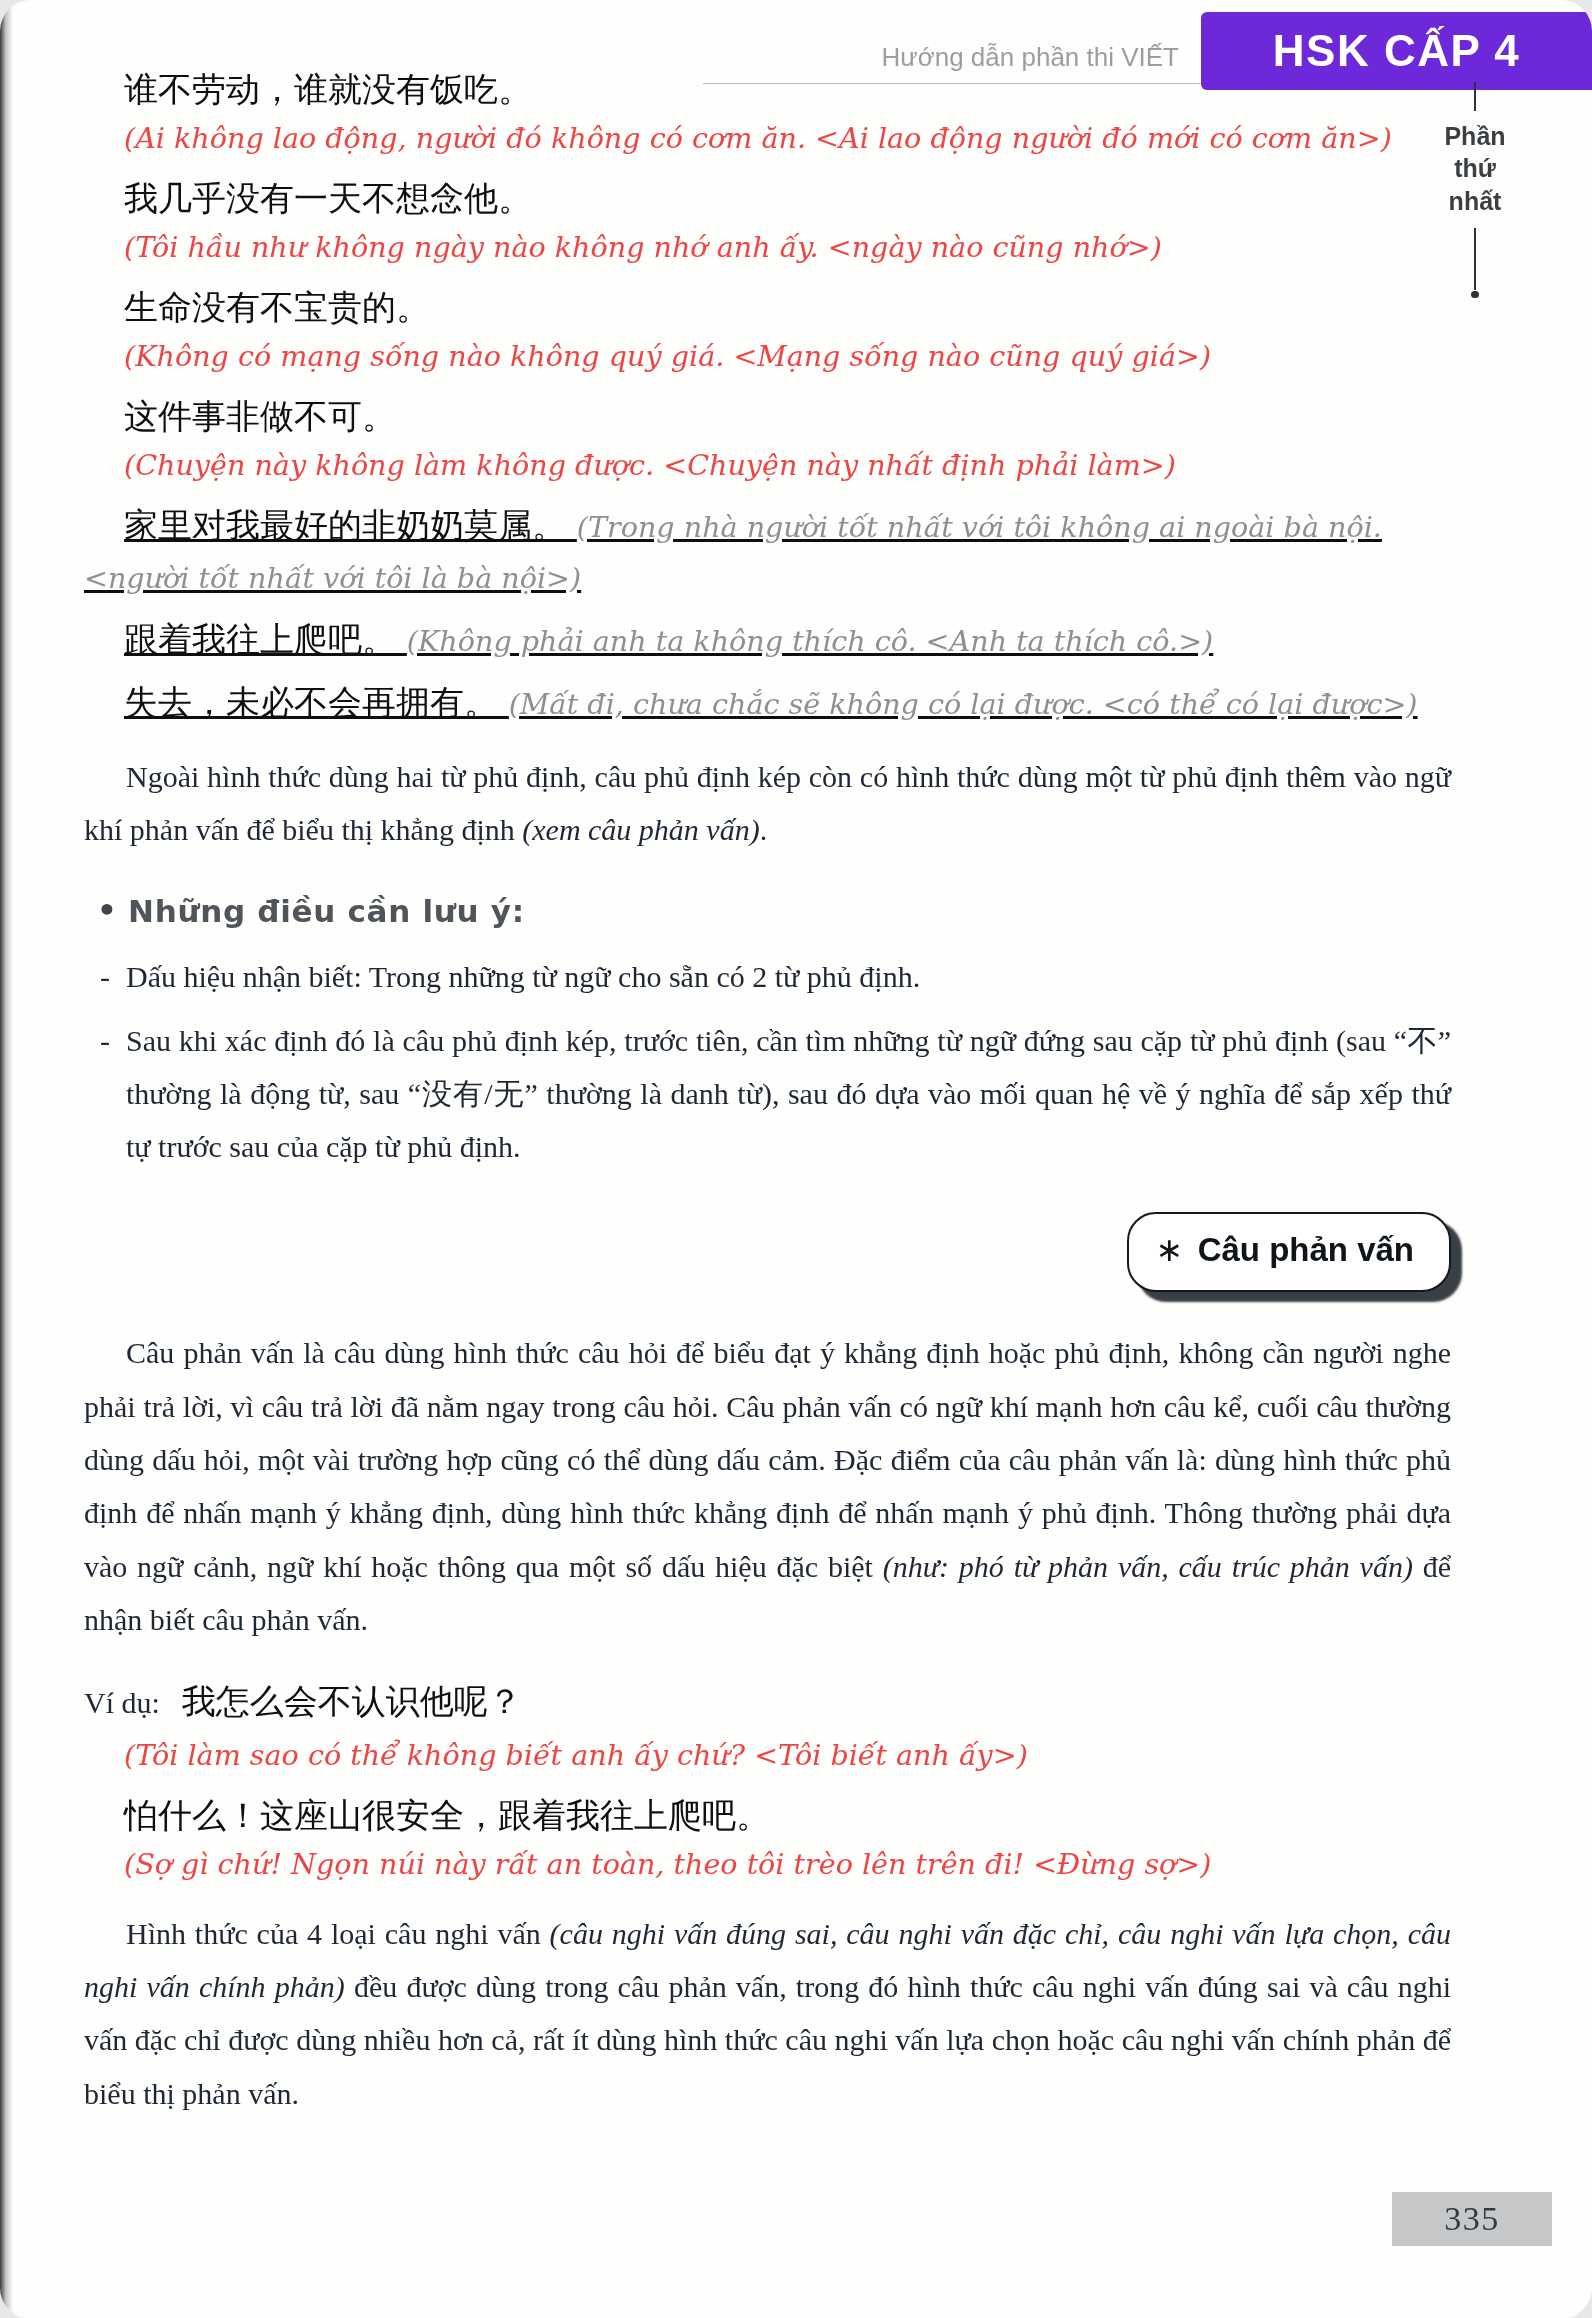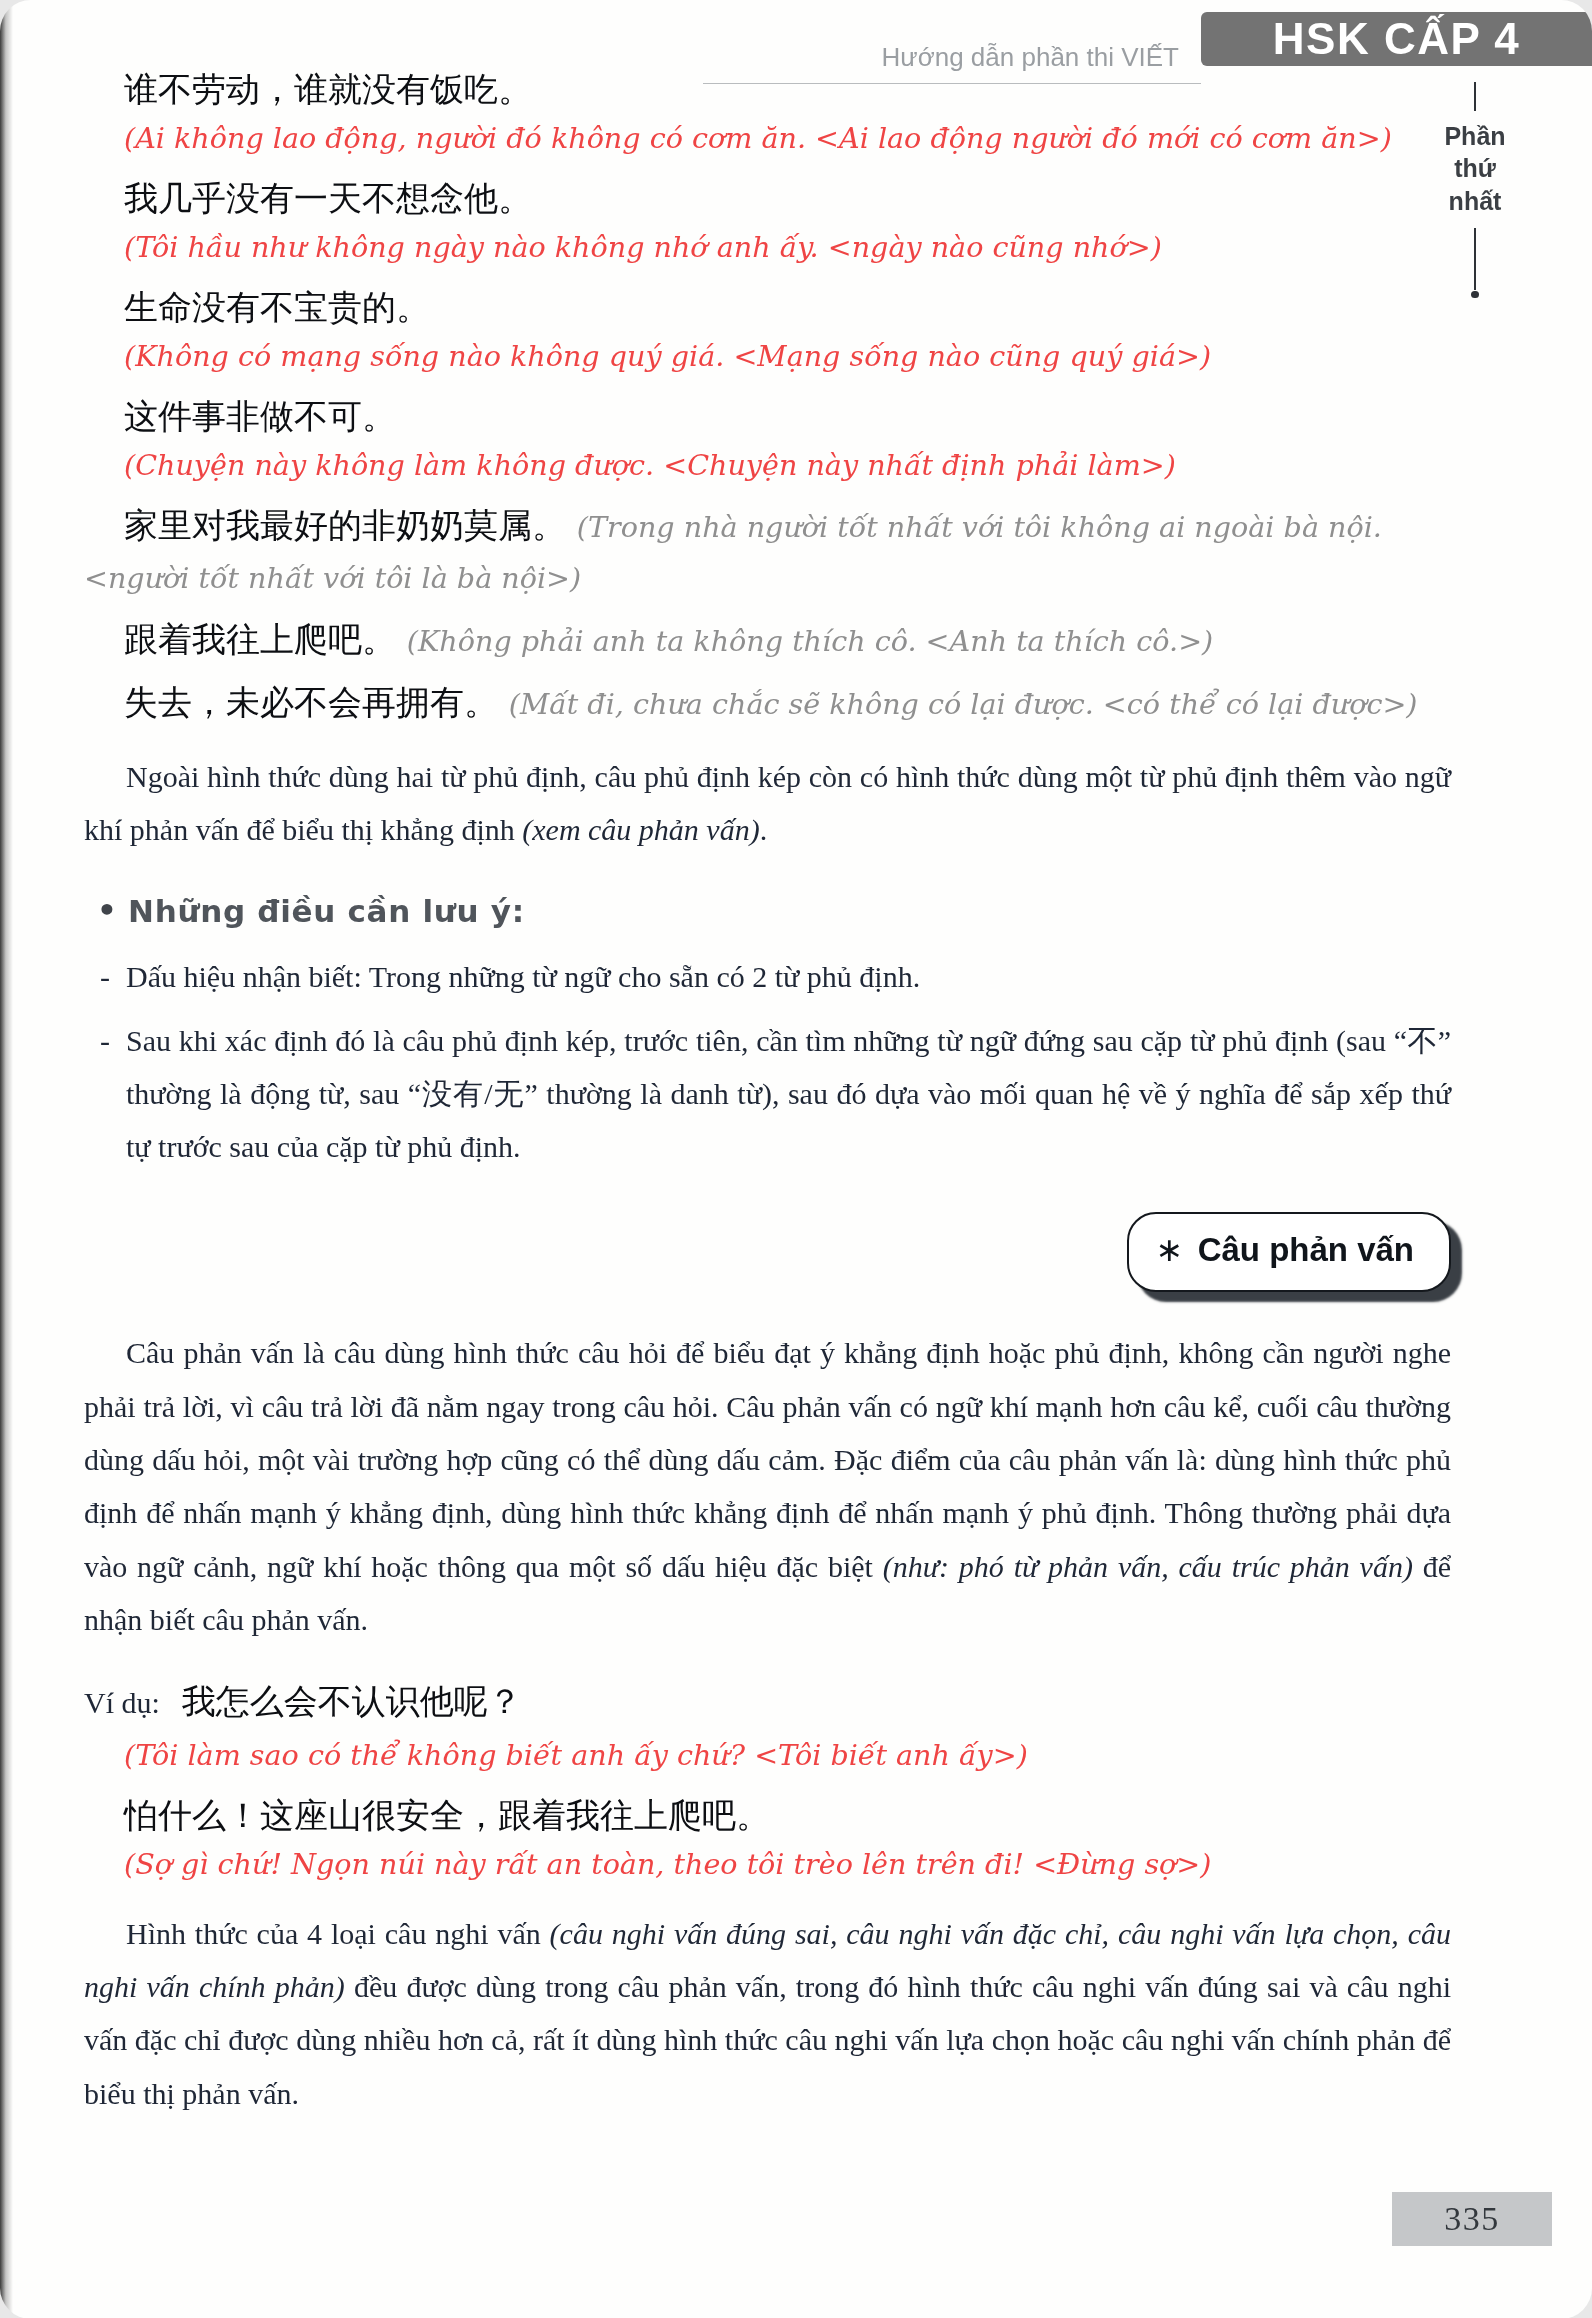--- a/index.html
+++ b/index.html
@@ -13,22 +13,22 @@
     background:linear-gradient(to right, rgba(25,25,25,0.85), rgba(25,25,25,0.25) 45%, rgba(25,25,25,0));
   }
   
   .breadcrumb-box {
     position:absolute; top:16px; right:391px; width:476px;
     border-bottom:1.5px solid #b9bcbe; text-align:right;
     padding:26px 22px 10.3px 0;
     font-family:"Liberation Sans", sans-serif; font-size:26px; color:#9a9ea2;
   }
   .hsk-badge {
-    position:absolute; top:11.7px; right:0; width:391px; height:54px;
-    background:#737373; border-radius:5.9px 0 0 5.9px;
+    position:absolute; top:11.7px; right:0; width:391px; height:78px;
+    background:#6d28d9; border-radius:5.9px 0 0 5.9px;
     display:flex; align-items:center; justify-content:center;
     font-family:"Liberation Sans", sans-serif; font-weight:bold;
     font-size:44px; color:#ffffff; letter-spacing:1.5px;
   }
   
   .side-tab {
     position:absolute; top:82px; right:67px; width:100px;
     display:flex; flex-direction:column; align-items:center;
     font-family:"Liberation Sans", sans-serif; font-weight:bold;
     font-size:25px; color:#3b3f44; line-height:1.3; text-align:center;
@@ -46,21 +46,21 @@
     font-family:"DejaVu Serif", serif; font-size:34px; color:#0d0f13;
     line-height:1.5; text-align:left; text-indent:40px;
   }
   .vi-line {
     font-family:"DejaVu Serif", serif; font-style:italic;
     font-size:28.6px; color:#ef4444; line-height:1.42;
     text-align:left; text-indent:40px; margin:2.9px 0 14.6px;
   }
   .ex-mixed {
     font-family:"DejaVu Serif", serif; font-size:34px; color:#0d0f13;
-    line-height:1.5; text-align:left; text-indent:40px; margin-bottom:11.7px;
+    line-height:1.5; text-align:left; text-indent:40px; margin-bottom:11.7px;text-decoration:underline;
   }
   .ex-mixed .vi-inline {
     font-style:italic; font-size:28.6px; color:#8f8f8f;
   }
   .para { text-indent:42px; margin-top:22px; }
   .para .it { font-style:italic; }
   .notes-head {
     position:relative; margin-top:28px; padding-left:44px; text-align:left;
     font-family:"DejaVu Sans", sans-serif; font-weight:bold;
     font-size:31px; color:#50555b; letter-spacing:0.7px;

